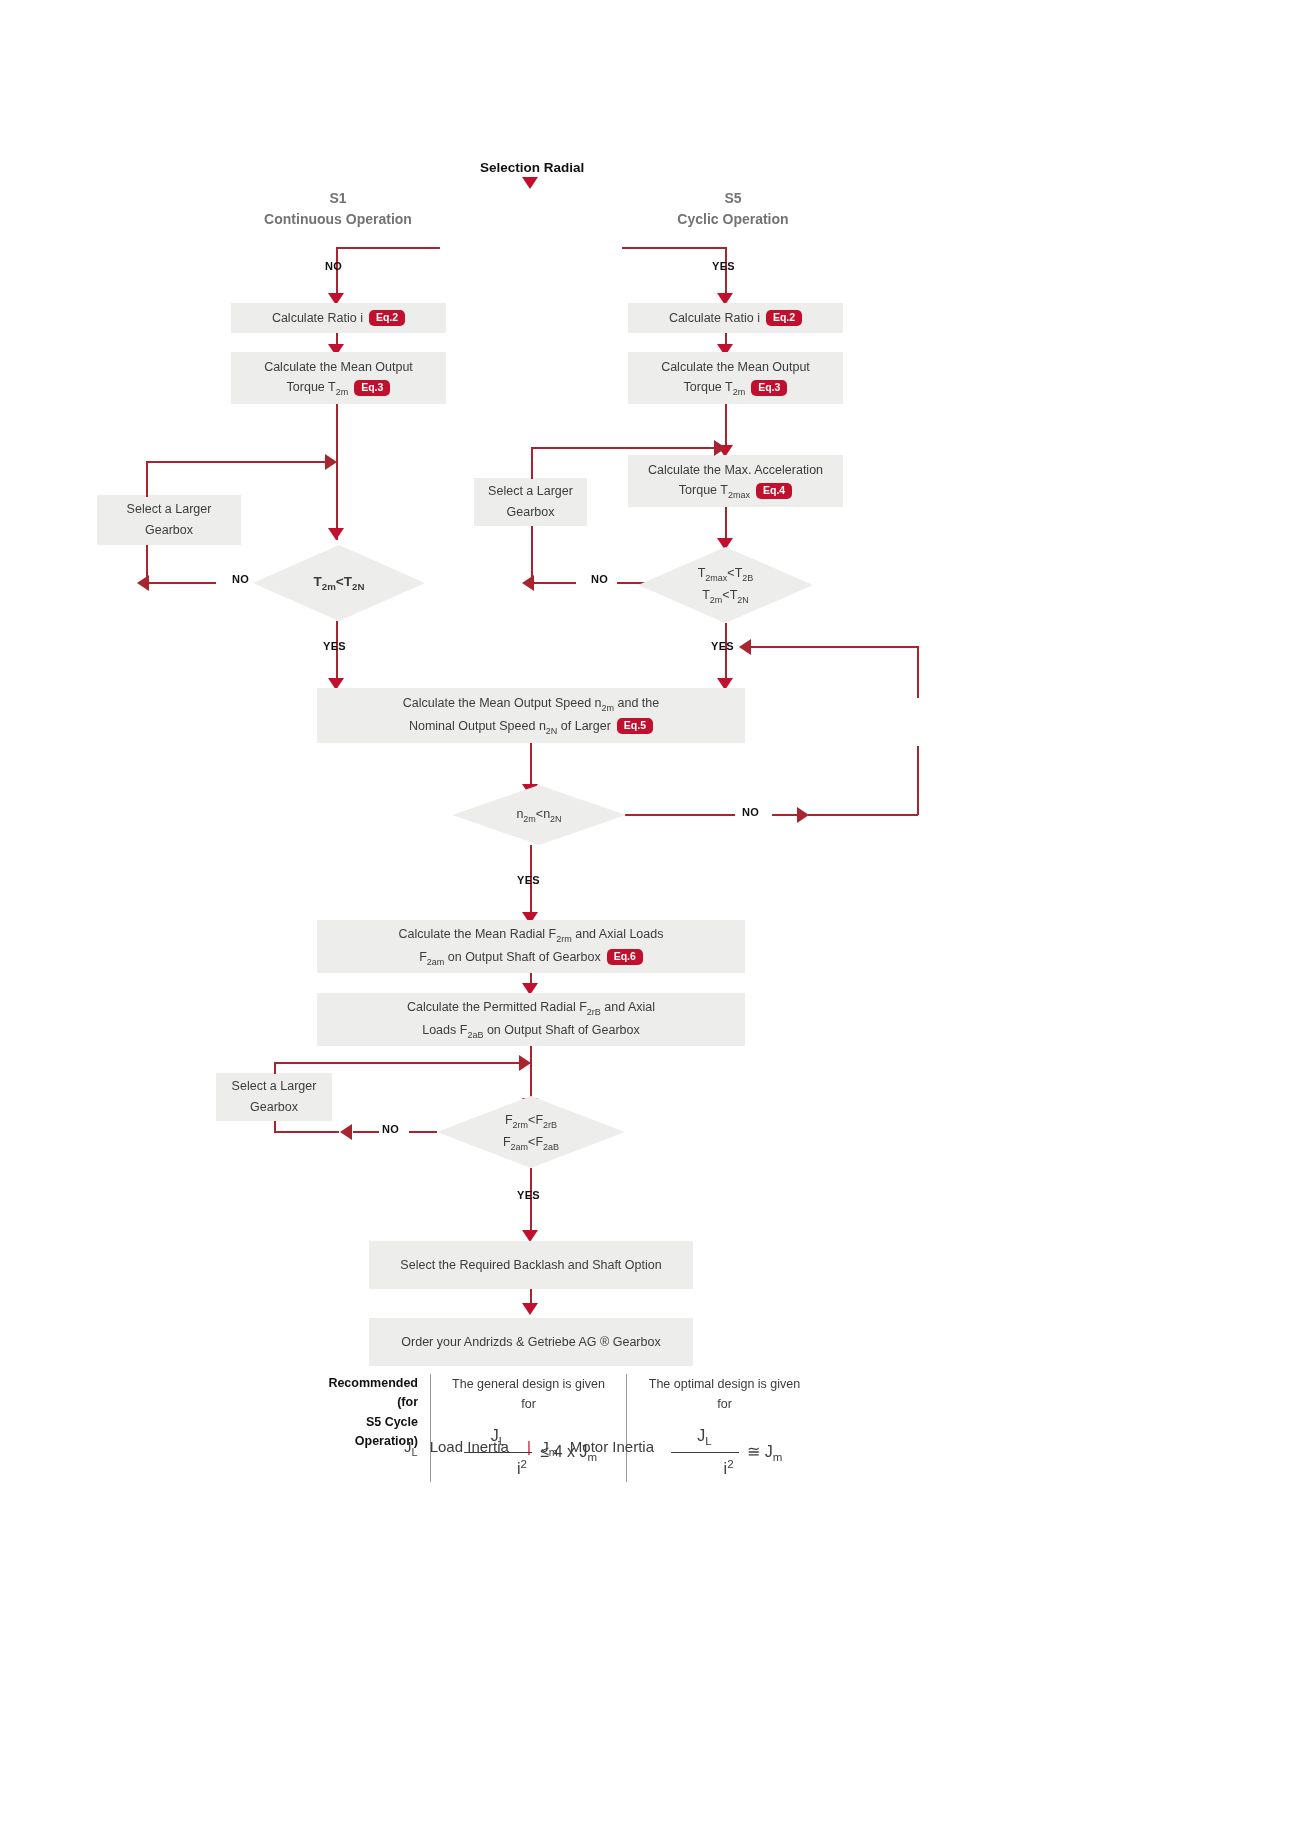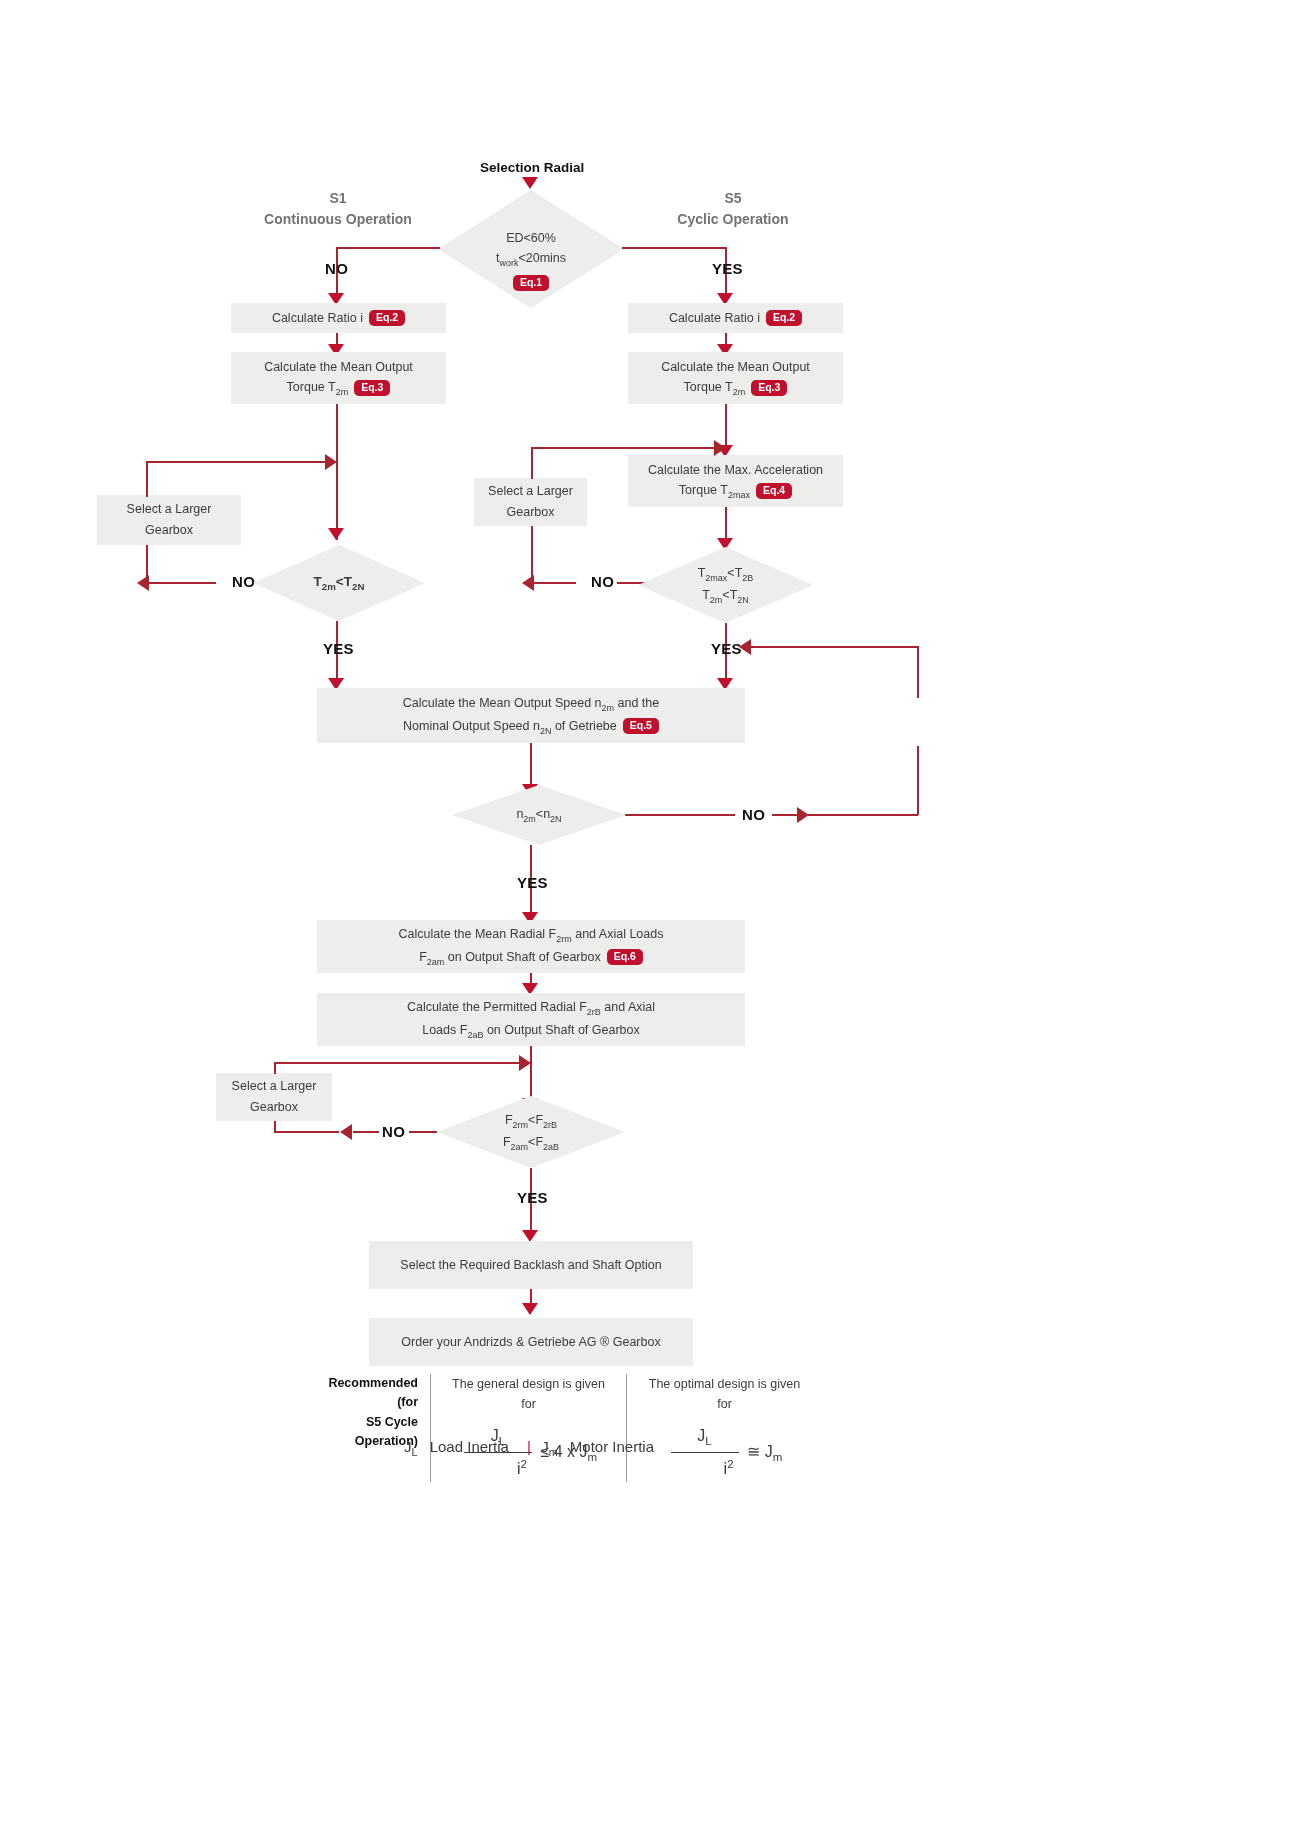--- a/index.html
+++ b/index.html
@@ -37,21 +37,21 @@
   
   .eq {
     display:inline-block; background:#C1102E; color:#fff;
     font-size:10.5px; font-weight:bold; border-radius:5px;
     padding:2px 7px 2.5px 7px; vertical-align:middle;
     margin-left:6px; line-height:1.1; white-space:nowrap;
   }
 
   
   .yn {
-    position:absolute; font-size:15px; font-weight:bold; color:#111;
+    position:absolute; font-size:11px; font-weight:bold; color:#111;
     white-space:nowrap; letter-spacing:0.3px;
   }
 
   
   .hdr {
     position:absolute; text-align:center; font-size:14px;
     font-weight:bold; color:#737373; line-height:1.5; white-space:nowrap;
   }
   .startlbl {
     position:absolute; font-size:13.5px; font-weight:bold; color:#111;
@@ -103,27 +103,20 @@
     <div>S1</div>
     <div>Continuous Operation</div>
   </div>
   <div class="hdr" style="left:648px; top:188px; width:170px;">
     <div>S5</div>
     <div>Cyclic Operation</div>
   </div>
 
   <div class="ah ah-d" style="left:522px; top:177px;"></div>
 
-  <div class="diamond" style="left:438px; top:190px; width:186px; height:118px;">
-    <div style="margin-top:22px;">
-      <div>ED&lt;60%</div>
-      <div><span>t</span><sub>work</sub><span>&lt;20mins</span></div>
-      <div style="margin-top:2px;"><span class="eq" style="margin-left:0">Eq.1</span></div>
-    </div>
-  </div>
 
   <div class="ln lnh" style="left:336px; top:247px; width:104px;"></div>
   <div class="ln lnv" style="left:336px; top:247px; height:45px;"></div>
   <div class="yn" style="left:325px; top:260px;">NO</div>
   <div class="ln lnv" style="left:336px; top:275px; height:20px;"></div>
   <div class="ah ah-d" style="left:328px; top:293px;"></div>
 
   <div class="ln lnh" style="left:622px; top:247px; width:104px;"></div>
   <div class="ln lnv" style="left:725px; top:247px; height:48px;"></div>
   <div class="yn" style="left:712px; top:260px;">YES</div>
@@ -219,21 +212,21 @@
     </div>
   </div>
   <div class="ln lnv" style="left:725px; top:623px; height:60px;"></div>
   <div class="yn" style="left:711px; top:640px;">YES</div>
   <div class="ln lnv" style="left:725px; top:656px; height:25px;"></div>
   <div class="ah ah-d" style="left:717px; top:678px;"></div>
 
   <div class="box" style="left:317px; top:688px; width:428px; height:55px; padding:4px 14px;">
     <div>
       <div><span>Calculate the Mean Output  Speed n</span><sub>2m</sub><span> and the</span></div>
-      <div><span>Nominal Output Speed n</span><sub>2N</sub><span> of Getriebe</span><span class="eq">Eq.5</span></div>
+      <div><span>Nominal Output Speed n</span><sub>2N</sub><span> of Larger</span><span class="eq">Eq.5</span></div>
     </div>
   </div>
 
 
   <div class="ln lnv" style="left:917px; top:646px; height:52px;"></div>
   <div class="ln lnh" style="left:748px; top:646px; width:171px;"></div>
   <div class="ah ah-l" style="left:739px; top:639px;"></div>
 
   <div class="ln lnh" style="left:625px; top:814px; width:110px;"></div>
   <div class="yn" style="left:742px; top:806px;">NO</div>

